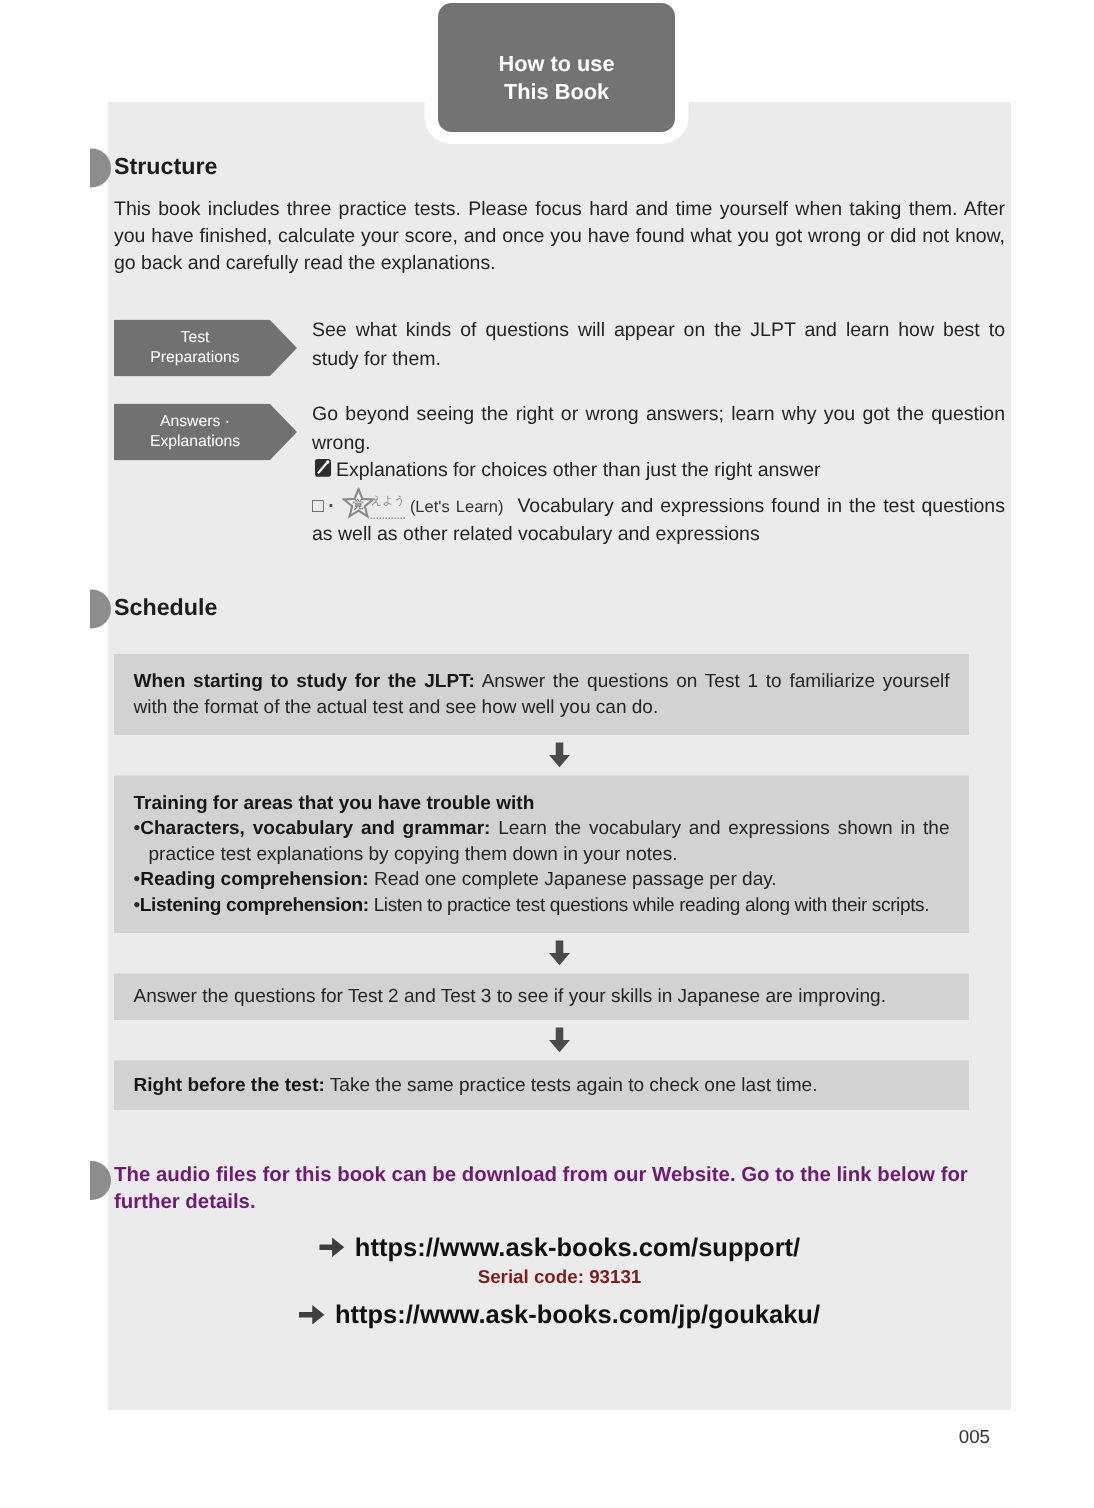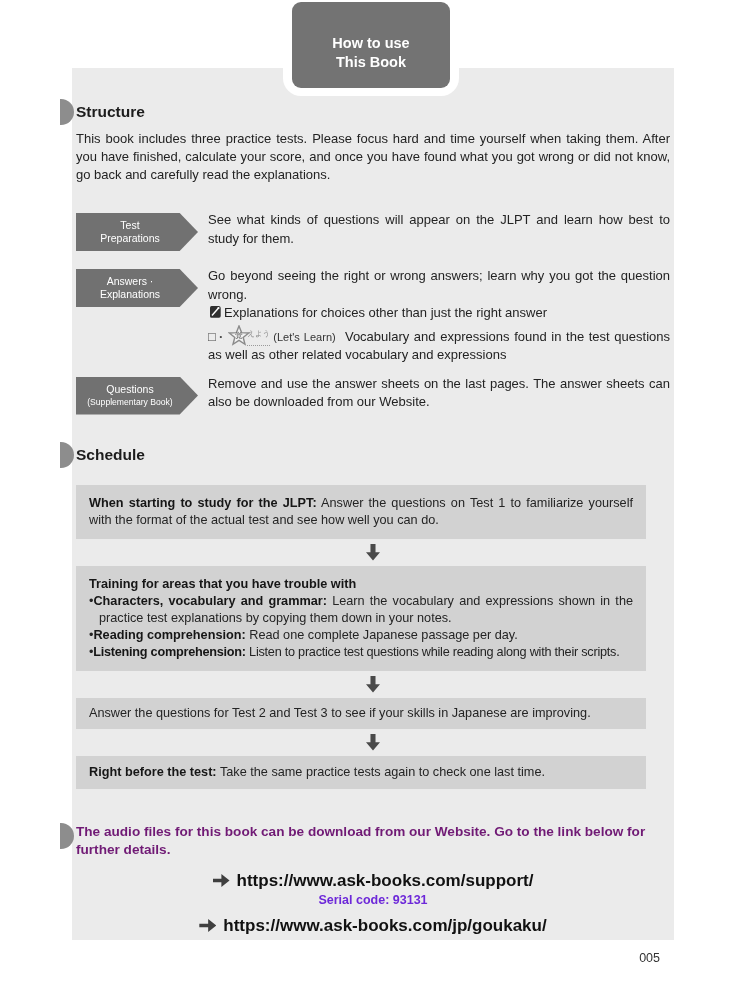--- a/index.html
+++ b/index.html
@@ -51,21 +51,21 @@
   .b-item { padding-left:10px; text-indent:-10px; text-align:justify; }
   .down-arrow { width:14px; height:17px; background:#4a4a4a; margin:5px auto;
     clip-path:polygon(32% 0, 68% 0, 68% 52%, 100% 52%, 50% 100%, 0 52%, 32% 52%); }
 
   
   .dl-text { font-size:13.6px; font-weight:bold; line-height:18.5px; color:#701a75; }
   .link-line { display:flex; justify-content:center; align-items:center; }
   .r-arrow { width:17px; height:13px; background:#3f3f3f; margin-right:7px;
     clip-path:polygon(0 36%, 52% 36%, 52% 0, 100% 50%, 52% 100%, 52% 64%, 0 64%); }
   .link-text { font-size:17px; font-weight:bold; color:#111; }
-  .serial { text-align:center; font-size:12.5px; font-weight:bold; color:#6d28d9; }
+  .serial { text-align:center; font-size:12.5px; font-weight:bold; color:#7f1d1d; }
 
   .pagenum { position:absolute; right:69px; top:951px; font-size:12.5px; color:#333; }
 </style>
 </head>
 <body>
 
 <div id="page">
 
   <div class="tab-notch"></div>
   <div class="tab">
@@ -108,27 +108,20 @@
               <svg width="22" height="21" viewBox="0 0 22 21">
                 <path d="M11 1 L13.6 7.6 L20.7 8 L15.2 12.4 L17 19.3 L11 15.4 L5 19.3 L6.8 12.4 L1.3 8 L8.4 7.6 Z" fill="#f2f2f2" stroke="#8a8a8a" stroke-width="1.4"></path>
                 <text x="11" y="13.4" text-anchor="middle" font-size="7.5" fill="#555">覚</text>
               </svg>
               <span class="star-kana">えよう</span>
             </span><span class="small-note">(Let's Learn)</span>&nbsp;&nbsp;<span>Vocabulary and expressions found in the test questions as well as other related vocabulary and expressions</span>
         </p>
       </div>
     </div>
 
-    <div class="lrow" style="margin-top:12px;">
-      <div class="alabel">
-        <span>Questions</span>
-        <span class="sub">(Supplementary Book)</span>
-      </div>
-      <div class="rtext">Remove and use the answer sheets on the last pages. The answer sheets can also be downloaded from our Website.</div>
-    </div>
 
     <div class="section-row" style="margin-top:30px;">
       <span class="edge-marker"></span>
       <h2 class="head">Schedule</h2>
     </div>
 
     <div class="sbox" style="margin-top:20px;">
       <p class="jus"><b>When starting to study for the JLPT:</b><span> Answer the questions on Test 1 to familiarize yourself with the format of the actual test and see how well you can do.</span></p>
     </div>
     <div class="down-arrow"></div>

